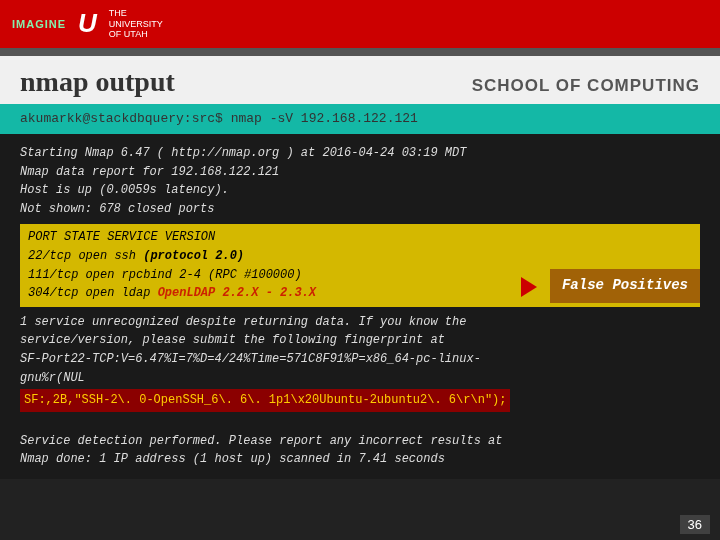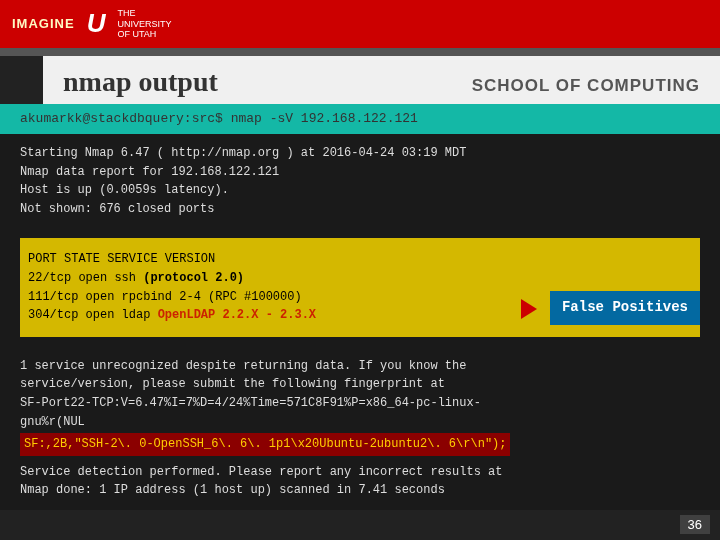--- a/index.html
+++ b/index.html
@@ -19,22 +19,22 @@
       display: flex;
       align-items: center;
       padding: 0 12px;
     }
     .logo-area {
       display: flex;
       align-items: center;
       gap: 8px;
     }
     .logo-imagine {
-      color: #fef9c3;
-      font-size: 13px;
+      color: #86efac;
+      font-size: 11px;
       font-weight: bold;
       letter-spacing: 1px;
       line-height: 1.1;
     }
     .logo-u {
       color: white;
       font-size: 26px;
       font-weight: bold;
       font-style: italic;
       margin: 0 4px;
@@ -52,21 +52,20 @@
       height: 8px;
     }
 
     
     .title-area {
       background: #f0f0f0;
       padding: 10px 20px 6px 20px;
       display: flex;
       align-items: baseline;
       justify-content: space-between;
-      margin-left: 43px;
     }
     .page-title {
       font-size: 28px;
       font-weight: bold;
       color: #333;
       font-family: Georgia, serif;
     }
     .school-label {
       font-size: 17px;
       color: #555;
@@ -94,45 +93,46 @@
       font-family: 'Courier New', monospace;
       font-size: 12px;
       color: #ddd;
       line-height: 1.55;
     }
 
     
     .highlight-block {
       background: #d4b800;
       color: #000;
-      padding: 12px 8px;
-      margin: 20px 0;
+      padding: 4px 8px;
+      margin: 6px 0;
       display: inline-block;
       width: 100%;
       position: relative;
+      font-style: italic;
     }
     .highlight-block .bold-text {
       font-weight: bold;
     }
     .highlight-block .openldap {
       color: #cc2200;
       font-weight: bold;
     }
 
     
     .false-positives-container {
       position: relative;
       display: flex;
       align-items: center;
     }
     .fp-label {
       position: absolute;
       right: -8px;
       bottom: 0px;
-      background: #0369a1;
+      background: #a16207;
       color: white;
       font-weight: bold;
       font-size: 14px;
       padding: 6px 12px;
       font-family: 'Courier New', monospace;
     }
     .fp-arrow {
       position: absolute;
       right: 155px;
       bottom: 6px;
@@ -159,20 +159,21 @@
       right: 10px;
       background: #404040;
       color: white;
       font-size: 13px;
       padding: 2px 8px;
       font-family: Arial, sans-serif;
     }
 
     .plain-line {
       display: block;
+      font-style: italic;
     }
   </style>
 </head>
 <body>
 
 <div class="header-bar">
   <div class="logo-area">
     <div class="logo-imagine">IMAGINE</div>
     <div class="logo-u">U</div>
     <div class="logo-univ">
@@ -191,21 +192,21 @@
 </div>
 
 <div class="cmd-area">
   <span class="cmd-text">akumarkk@stackdbquery:src$ nmap -sV 192.168.122.121</span>
 </div>
 
 <div class="content-area">
   <span class="plain-line">Starting Nmap 6.47 ( http://nmap.org ) at 2016-04-24 03:19 MDT</span>
   <span class="plain-line">Nmap data report for 192.168.122.121</span>
   <span class="plain-line">Host is up (0.0059s latency).</span>
-  <span class="plain-line">Not shown: 676 closed ports</span>
+  <span class="plain-line">Not shown: 678 closed ports</span>
 
   
   <div class="highlight-block">
     <div>PORT      STATE SERVICE VERSION</div>
     <div>
       <span>22/tcp  open  ssh     </span><span class="bold-text">(protocol 2.0)</span>
     </div>
     <div>111/tcp open  rpcbind 2-4 (RPC #100000)</div>
     <div class="false-positives-container">
       <div>
@@ -214,17 +215,17 @@
       <div class="fp-arrow"></div>
       <div class="fp-label">False Positives</div>
     </div>
   </div>
 
   <span class="plain-line">1 service unrecognized despite returning data. If you know the</span>
   <span class="plain-line">service/version, please submit the following fingerprint at</span>
   <span class="plain-line">SF-Port22-TCP:V=6.47%I=7%D=4/24%Time=571C8F91%P=x86_64-pc-linux-</span>
   <span class="plain-line">gnu%r(NUL</span>
   <div class="red-highlight">SF:,2B,"SSH-2\. 0-OpenSSH_6\. 6\. 1p1\x20Ubuntu-2ubuntu2\. 6\r\n");</div>
-  <span class="plain-line" style="margin-top:7px;">Service detection performed. Please report any incorrect results at</span>
+  <span class="plain-line" style="margin-top:20px;">Service detection performed. Please report any incorrect results at</span>
   <span class="plain-line">Nmap done: 1 IP address (1 host up) scanned in 7.41 seconds</span>
 </div>
 
 <div class="page-num">36</div>
 
 </body></html>

